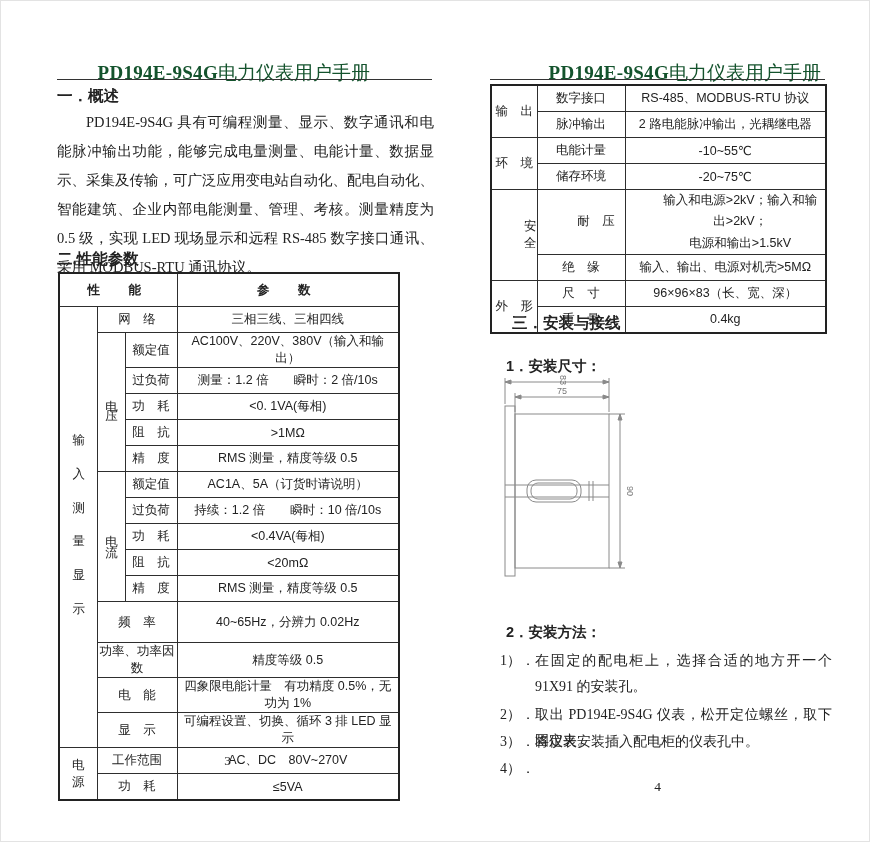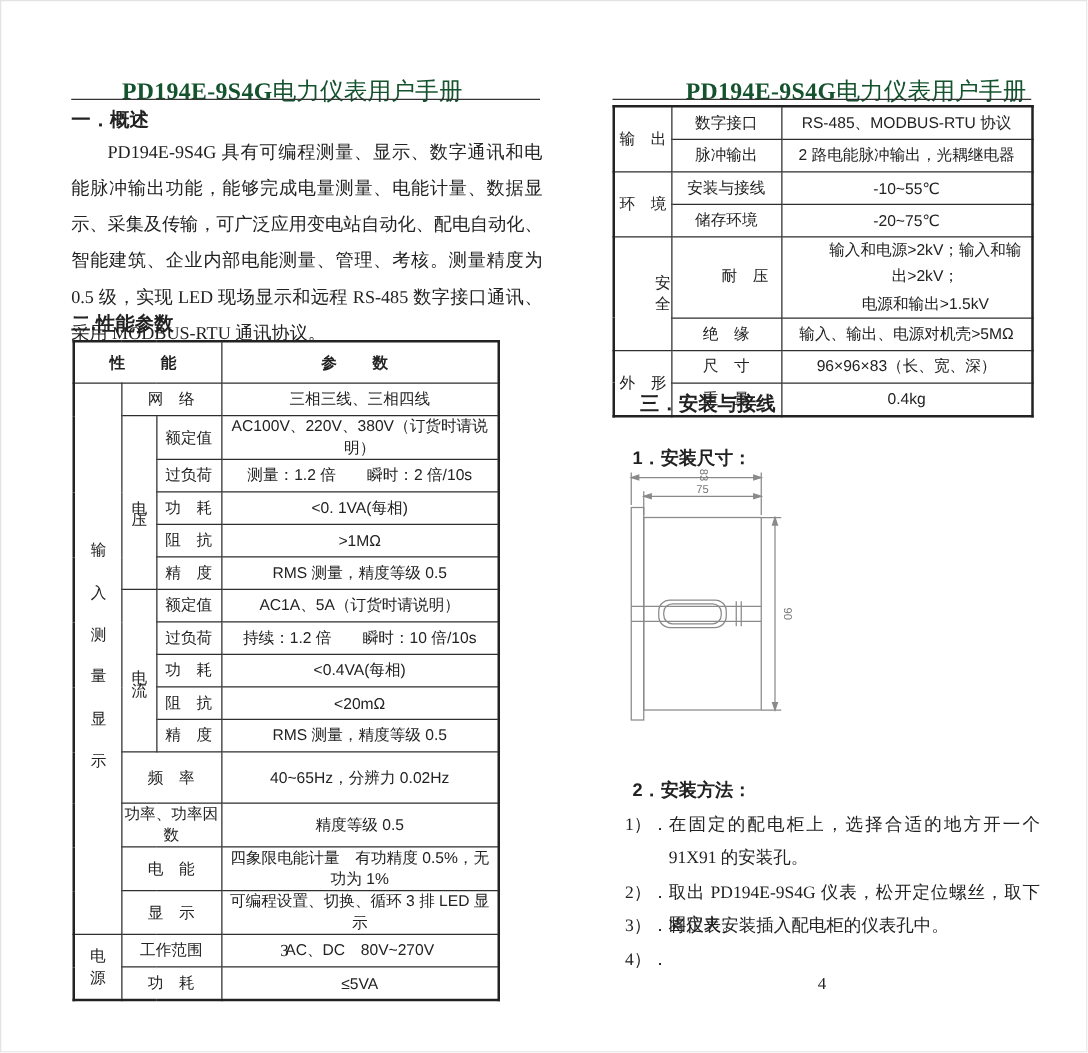--- a/index.html
+++ b/index.html
@@ -94,21 +94,21 @@
     <td class="red-h">参　数</td>
   </tr>
   <tr>
     <td rowspan="15"><span class="vtext v6">输入测量显示</span></td>
     <td colspan="2">网　络</td>
     <td class="val">三相三线、三相四线</td>
   </tr>
   <tr>
     <td rowspan="5"><span class="vtext v2">电压</span></td>
     <td>额定值</td>
-    <td class="val">AC100V、220V、380V（订货时请说明）</td>
+    <td class="val">AC100V、220V、380V（输入和输出）</td>
   </tr>
   <tr>
         <td>过负荷</td>
         <td class="val">测量：1.2 倍　　瞬时：2 倍/10s</td>
       </tr>
   <tr>
         <td>功　耗</td>
         <td class="val">&lt;0. 1VA(每相)</td>
       </tr>
   <tr>
@@ -181,21 +181,21 @@
     <td rowspan="2">输　出</td>
     <td>数字接口</td>
     <td class="val">RS-485、MODBUS-RTU 协议</td>
   </tr>
   <tr>
         <td>脉冲输出</td>
         <td class="val">2 路电能脉冲输出，光耦继电器</td>
       </tr>
   <tr>
     <td rowspan="2">环　境</td>
-    <td>安装与接线</td>
+    <td>电能计量</td>
     <td class="val">-10~55℃</td>
   </tr>
   <tr>
         <td>储存环境</td>
         <td class="val">-20~75℃</td>
       </tr>
   <tr class="tall2">
     <td rowspan="2">安　全</td>
     <td>耐　压</td>
     <td class="val preline">输入和电源&gt;2kV；输入和输出&gt;2kV；

